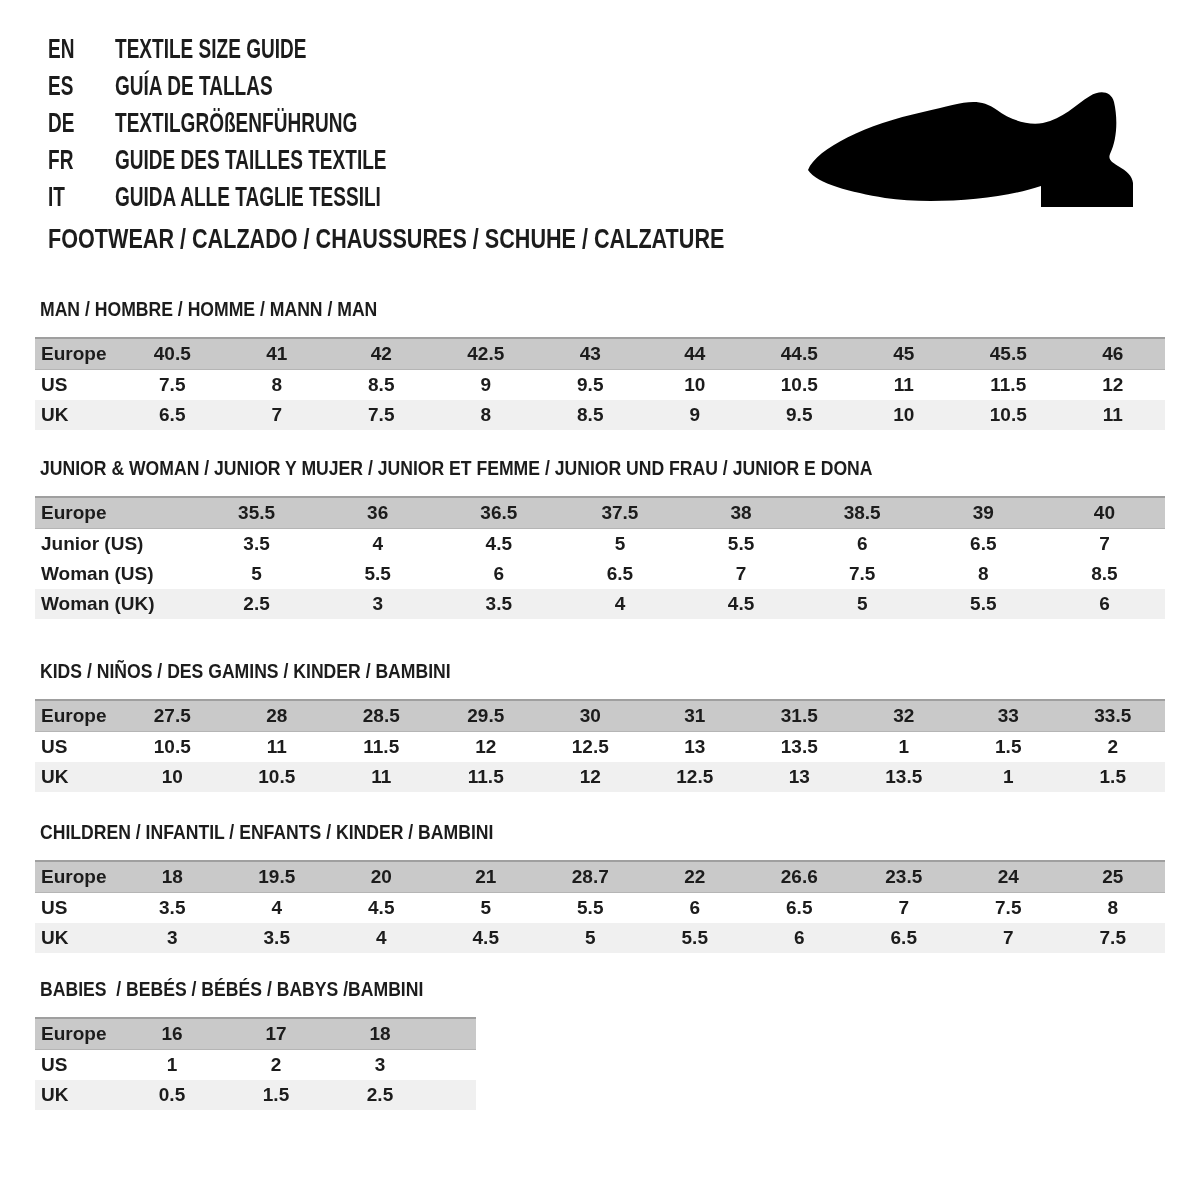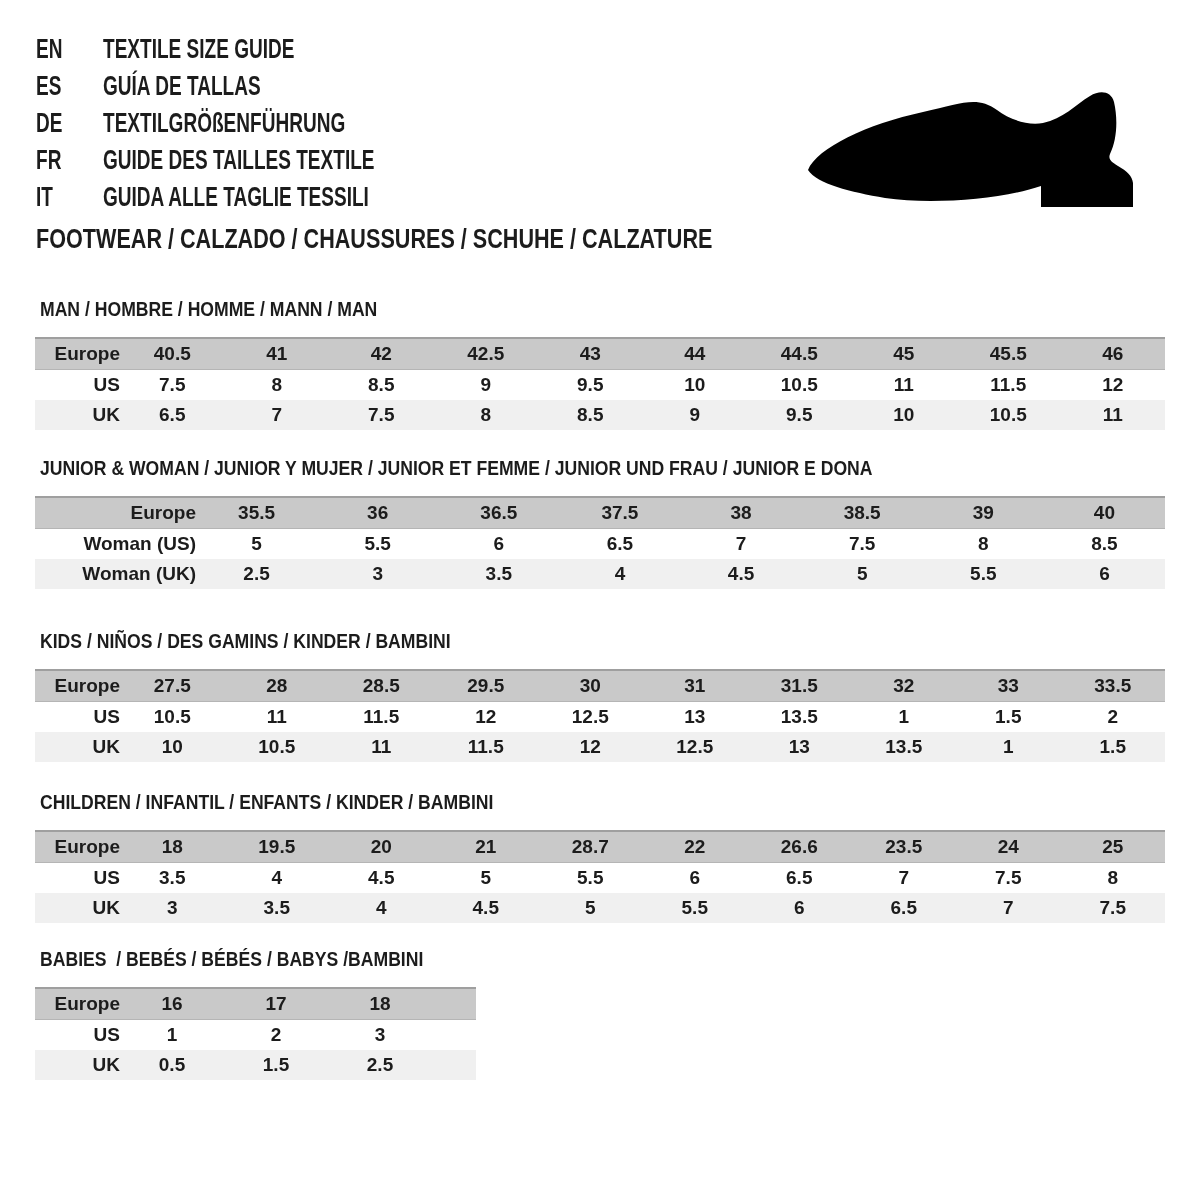--- a/index.html
+++ b/index.html
@@ -6,21 +6,21 @@
   body {
     width: 1200px; height: 1200px;
     background: #ffffff;
     font-family: "Liberation Sans", sans-serif;
     color: #1c1c1c;
     -webkit-font-smoothing: antialiased;
   }
   .page { position: relative; width: 1200px; height: 1200px; overflow: hidden; background: #fff; }
 
   
-  .header { position: relative; }
+  .header { position: relative; padding-left: 12px; }
   .lang-list { margin: 30px 0 0 36px; }
   .lang-row { display: flex; line-height: 37px; font-weight: bold; font-size: 28px; white-space: nowrap; }
   .lang-code { width: 67px; flex: none; transform: scaleX(.68); transform-origin: 0 50%; }
   .lang-text { transform: scaleX(.68); transform-origin: 0 50%; }
   .category-line {
     margin: 8px 0 0 36px; line-height: 32px; font-weight: bold; font-size: 27px;
     white-space: nowrap; transform: scaleX(.8); transform-origin: 0 50%;
   }
   .shoe { position: absolute; left: 805px; top: 56px; width: 340px; height: 132px; }
 
@@ -35,21 +35,21 @@
   .section-title {
     font-weight: bold; font-size: 20px; line-height: 20px;
     margin: 0 0 18px 5px; white-space: pre-wrap;
     transform: scaleX(.88); transform-origin: 0 50%;
   }
   table.size-table { border-collapse: collapse; table-layout: fixed; }
   .size-table td, .size-table th {
     font-weight: bold; font-size: 19px; height: 30px; padding: 0;
     text-align: center; vertical-align: middle; overflow: hidden;
   }
-  .size-table .label { text-align: right; padding-left: 6px; }
+  .size-table .label { text-align: left; padding-left: 6px; }
   tr.row-header {
     background: var(--header-row-bg, #c9c9c9);
     border-top: 2px solid var(--header-row-border, #9f9f9f);
     border-bottom: 1px solid #b5b5b5;
   }
   tr.row-alt { background: var(--alt-row-bg, #f0f0f0); }
 </style>
 </head>
 <body>
 
@@ -181,20 +181,31 @@
               <td>35.5</td>
               <td>36</td>
               <td>36.5</td>
               <td>37.5</td>
               <td>38</td>
               <td>38.5</td>
               <td>39</td>
               <td>40</td>
             </tr>
             <tr class="row-plain">
+              <td class="label">Junior (US)</td>
+              <td>3.5</td>
+              <td>4</td>
+              <td>4.5</td>
+              <td>5</td>
+              <td>5.5</td>
+              <td>6</td>
+              <td>6.5</td>
+              <td>7</td>
+            </tr>
+            <tr class="row-plain">
               <td class="label">Woman (US)</td>
               <td>5</td>
               <td>5.5</td>
               <td>6</td>
               <td>6.5</td>
               <td>7</td>
               <td>7.5</td>
               <td>8</td>
               <td>8.5</td>
             </tr>

